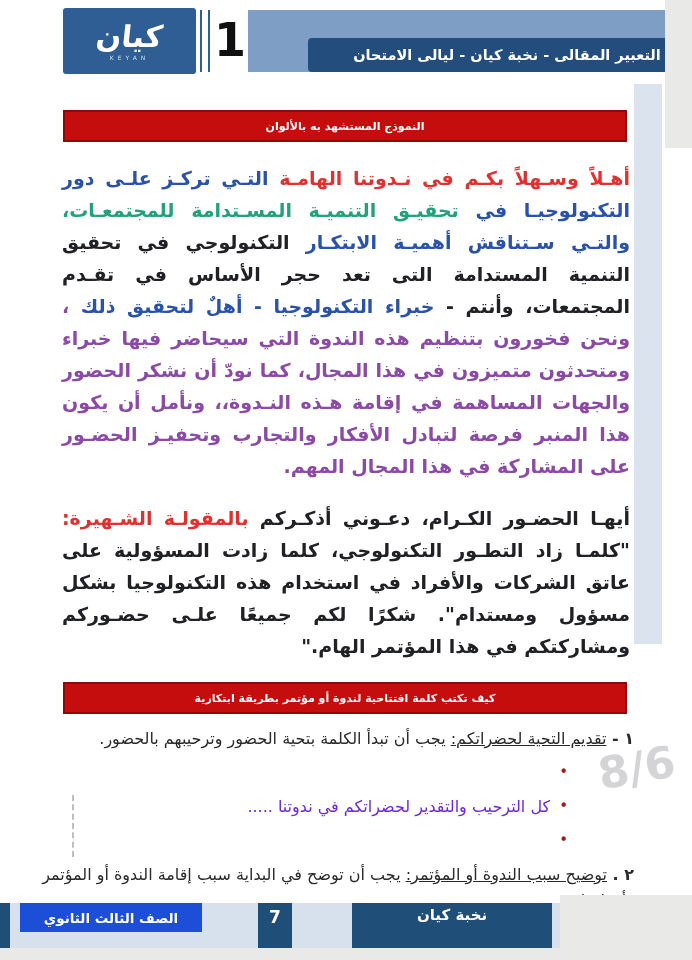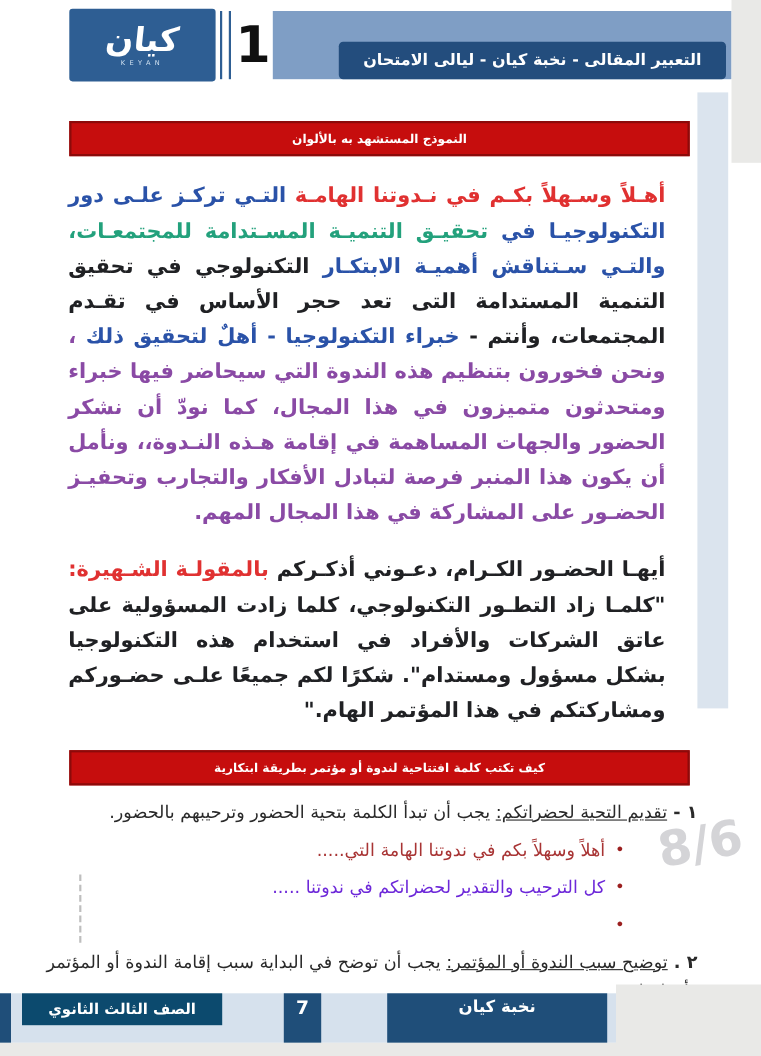--- a/index.html
+++ b/index.html
@@ -10,45 +10,45 @@
   .logo-box{position:absolute;left:63px;top:0;width:133px;height:66px;background:#2e5e93;border-radius:3px;
             display:flex;flex-direction:column;align-items:center;justify-content:center;}
   .logo-cal{color:#ffffff;font-size:30px;font-weight:bold;transform:skewX(-6deg);line-height:30px;}
   .logo-sub{color:#cfe0f0;font-size:6px;letter-spacing:4px;margin-top:2px;}
   .header-divider{position:absolute;left:200px;top:2px;width:6px;height:62px;
             border-left:2px solid #2e5e93;border-right:2px solid #2e5e93;}
   .page-num-top{position:absolute;left:212px;top:0;width:36px;height:66px;line-height:64px;
             font-size:46px;font-weight:bold;color:#101010;text-align:center;}
   .header-band{position:absolute;left:248px;top:2px;width:417px;height:62px;background:#7f9ec5;}
   .header-title{position:absolute;left:308px;top:30px;width:352px;height:34px;background:#234d7d;border-radius:4px;
-            color:#ffffff;font-weight:bold;font-size:14.5px;display:flex;align-items:center;justify-content:center;}
+            color:#ffffff;font-weight:bold;font-size:14.5px;display:flex;align-items:center;justify-content:center;padding-left:23px;}
 
   
   .red-banner{margin:30px 65px 0 63px;height:28px;background:#c60d0d;border:2px solid #8c0a0a;
             color:#ffffff;font-weight:bold;font-size:11px;display:flex;align-items:center;justify-content:center;}
   .red-banner.second{margin-top:20px;}
 
   
   .content{direction:rtl;}
-  .para{margin:20px 87px 0 62px;font-size:19px;font-weight:bold;line-height:32px;
+  .para{margin:20px 62px 0 62px;font-size:19px;font-weight:bold;line-height:32px;
         text-align:justify;color:#202124;}
   .para span{white-space:pre-wrap;}
 
   
   .list{margin:12px 58px 0 40px;font-size:16px;color:#2a2a2a;}
   .num-item{margin-top:8px;line-height:26px;}
   .num-item .num{font-weight:bold;}
   .num-item .u{text-decoration:underline;}
   .bullet{display:flex;gap:9px;padding-right:66px;margin-top:7px;line-height:27px;align-items:flex-start;}
   .bullet .dot{color:#9b1f1f;font-size:15px;line-height:27px;}
 
   
   .footer-band{position:absolute;left:0;top:903px;width:560px;height:45px;background:#d6e1ed;}
   .footer-strip{position:absolute;left:0;top:903px;width:10px;height:45px;background:#1f4e79;}
-  .footer-grade{position:absolute;left:20px;top:903px;width:182px;height:29px;background:#0c4a6e;
+  .footer-grade{position:absolute;left:20px;top:903px;width:182px;height:29px;background:#1d4ed8;
         color:#ffffff;font-size:13.5px;font-weight:bold;display:flex;align-items:center;justify-content:center;}
   .footer-num{position:absolute;left:258px;top:903px;width:34px;height:45px;background:#1f4e79;
         color:#ffffff;font-size:17px;font-weight:bold;text-align:center;padding-top:4px;box-sizing:border-box;}
   .footer-brand{position:absolute;left:352px;top:903px;width:200px;height:45px;background:#1f4e79;
         color:#ffffff;font-size:15px;font-weight:bold;text-align:center;padding-top:3px;box-sizing:border-box;}
 
   
   .gray-top-right{position:absolute;right:0;top:0;width:27px;height:148px;background:#e9e9e7;}
   .gray-bottom{position:absolute;left:0;top:948px;width:100%;height:12px;background:#e9e9e7;}
   .gray-bottom-right{position:absolute;left:560px;top:895px;width:132px;height:65px;background:#e9e9e7;}
@@ -81,21 +81,20 @@
     <div class="para"><span style="color: rgb(224, 49, 49);">أهـلاً وسـهلاً بكـم في نـدوتنا الهامـة </span><span style="color: rgb(42, 82, 168);">التـي تركـز علـى دور التكنولوجيـا في </span><span style="color: rgb(35, 161, 124);">تحقيـق التنميـة المسـتدامة للمجتمعـات، </span><span style="color: rgb(42, 82, 168);">والتـي سـتناقش أهميـة الابتكـار </span><span style="color: rgb(32, 33, 36);">التكنولوجي في تحقيق التنمية المستدامة التى تعد حجر الأساس في تقـدم المجتمعات، وأنتم - </span><span style="color: rgb(42, 82, 168);">خبراء التكنولوجيا - أهلٌ لتحقيق ذلك </span><span style="color: rgb(138, 74, 165);">، ونحن فخورون بتنظيم هذه الندوة التي سيحاضر فيها خبراء ومتحدثون متميزون في هذا المجال، كما نودّ أن نشكر الحضور والجهات المساهمة في إقامة هـذه النـدوة،، ونأمل أن يكون هذا المنبر فرصة لتبادل الأفكار والتجارب وتحفيـز الحضـور على المشاركة في هذا المجال المهم.</span></div>
 
     <div class="para"><span style="color: rgb(32, 33, 36);">أيهـا الحضـور الكـرام، دعـوني أذكـركم </span><span style="color: rgb(224, 49, 49);">بالمقولـة الشـهيرة:</span><span style="color: rgb(32, 33, 36);"> "كلمـا زاد التطـور التكنولوجي، كلما زادت المسؤولية على عاتق الشركات والأفراد في استخدام هذه التكنولوجيا بشكل مسؤول ومستدام". شكرًا لكم جميعًا علـى حضـوركم ومشاركتكم في هذا المؤتمر الهام."</span></div>
 
     <div class="red-banner second">كيف تكتب كلمة افتتاحية لندوة أو مؤتمر بطريقة ابتكارية</div>
 
     <div class="list">
         <div class="num-item"><span class="num">١ - </span><span class="u">تقديم التحية لحضراتكم:</span><span> يجب أن تبدأ الكلمة بتحية الحضور وترحيبهم بالحضور.</span></div>
         <div class="bullet">
           <span class="dot">•</span>
-          <span style="color: rgb(168, 52, 52);">أهلاً وسهلاً بكم في ندوتنا الهامة التي.....</span>
         </div>
         <div class="bullet">
           <span class="dot">•</span>
           <span style="color: #6d28d9;">كل الترحيب والتقدير لحضراتكم في ندوتنا .....</span>
         </div>
         <div class="bullet">
           <span class="dot">•</span>
         </div>
         <div class="num-item"><span class="num">٢ . </span><span class="u">توضيح سبب الندوة أو المؤتمر:</span><span> يجب أن توضح في البداية سبب إقامة الندوة أو المؤتمر وأهدافها.</span></div>
         <div class="bullet">

